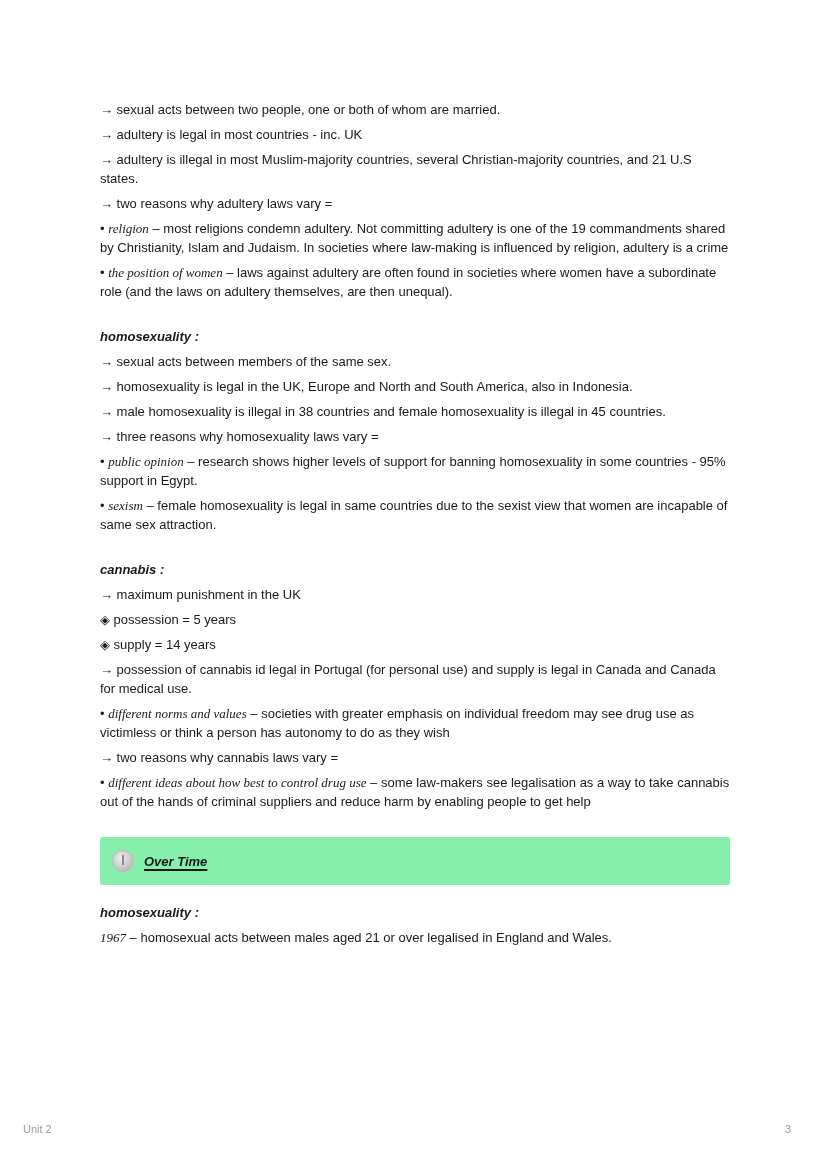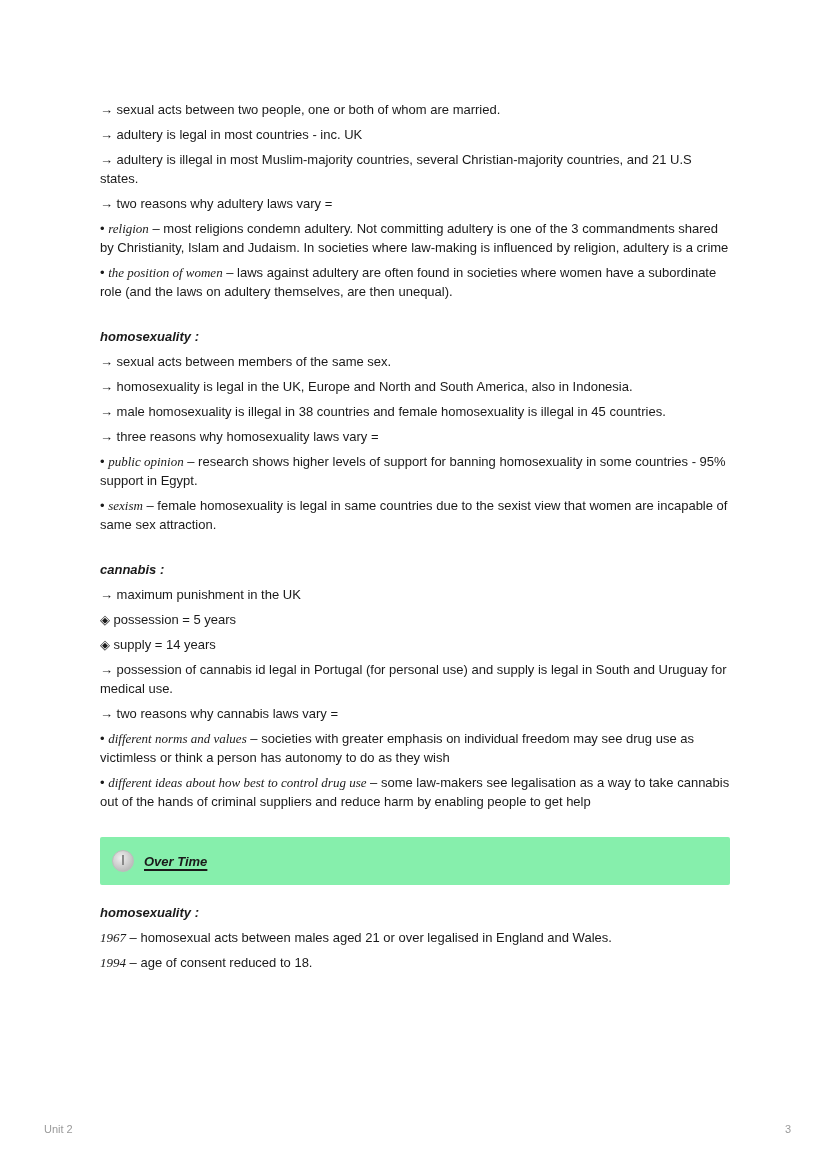--- a/index.html
+++ b/index.html
@@ -25,33 +25,33 @@
     .callout-icon::after {
       content: ""; position: absolute; left: 9px; top: 4px; width: 2px; height: 10px; background: #8a8a8a;
     }
     .callout-title {
       font-weight: bold; font-style: italic; text-decoration: underline;
       text-decoration-thickness: 2px; text-underline-offset: 3px; font-size: 13px;
     }
     .footer {
       position: absolute; top: 1120px; font-size: 11px; color: #9a9a9a;
     }
-    .footer-left { left: 44px; }
+    .footer-left { left: 23px; }
     .footer-right { right: 37px; }
   </style>
 </head>
 <body>
 
 <div class="page">
   <div>
     <p class="line">→ sexual acts between two people, one or both of whom are married.</p>
     <p class="line">→ adultery is legal in most countries - inc. UK</p>
     <p class="line">→ adultery is illegal in most Muslim-majority countries, several Christian-majority countries, and 21 U.S states.</p>
     <p class="line">→ two reasons why adultery laws vary =</p>
-    <p class="line"><span>• </span><em>religion</em><span> – most religions condemn adultery. Not committing adultery is one of the 3 commandments shared by Christianity, Islam and Judaism. In societies where law-making is influenced by religion, adultery is a crime</span></p>
+    <p class="line"><span>• </span><em>religion</em><span> – most religions condemn adultery. Not committing adultery is one of the 19 commandments shared by Christianity, Islam and Judaism. In societies where law-making is influenced by religion, adultery is a crime</span></p>
     <p class="line"><span>• </span><em>the position of women</em><span> – laws against adultery are often found in societies where women have a subordinate role (and the laws on adultery themselves, are then unequal).</span></p>
   </div>
 
   <div class="gap"></div>
 
   <div>
     <p class="heading">homosexuality :</p>
     <p class="line">→ sexual acts between members of the same sex.</p>
     <p class="line">→ homosexuality is legal in the UK, Europe and North and South America, also in Indonesia.</p>
     <p class="line">→ male homosexuality is illegal in 38 countries and female homosexuality is illegal in 45 countries.</p>
@@ -60,34 +60,33 @@
     <p class="line"><span>• </span><em>sexism</em><span> – female homosexuality is legal in same countries due to the sexist view that women are incapable of same sex attraction.</span></p>
   </div>
 
   <div class="gap"></div>
 
   <div>
     <p class="heading">cannabis :</p>
     <p class="line">→ maximum punishment in the UK</p>
     <p class="line">◈ possession = 5 years</p>
     <p class="line">◈ supply = 14 years</p>
-    <p class="line">→ possession of cannabis id legal in Portugal (for personal use) and supply is legal in South and Uruguay for medical use.</p>
+    <p class="line">→ possession of cannabis id legal in Portugal (for personal use) and supply is legal in Canada and Canada for medical use.</p>
+    <p class="line"><span>• </span><em>different norms and values</em><span> – societies with greater emphasis on individual freedom may see drug use as victimless or think a person has autonomy to do as they wish</span></p>
     <p class="line">→ two reasons why cannabis laws vary =</p>
-    <p class="line"><span>• </span><em>different norms and values</em><span> – societies with greater emphasis on individual freedom may see drug use as victimless or think a person has autonomy to do as they wish</span></p>
     <p class="line"><span>• </span><em>different ideas about how best to control drug use</em><span> – some law-makers see legalisation as a way to take cannabis out of the hands of criminal suppliers and reduce harm by enabling people to get help</span></p>
   </div>
 
   <div class="gap"></div>
 
   <div class="callout">
     <span class="callout-icon"></span>
     <span class="callout-title">Over Time</span>
   </div>
 
   <div>
     <p class="heading">homosexuality :</p>
     <p class="line"><em>1967</em><span> – homosexual acts between males aged 21 or over legalised in England and Wales.</span></p>
-    <p class="line"><em>1994</em><span> – age of consent reduced to 18.</span></p>
   </div>
 </div>
 
 <div class="footer footer-left">Unit 2</div>
 <div class="footer footer-right">3</div>
 
 </body></html>

